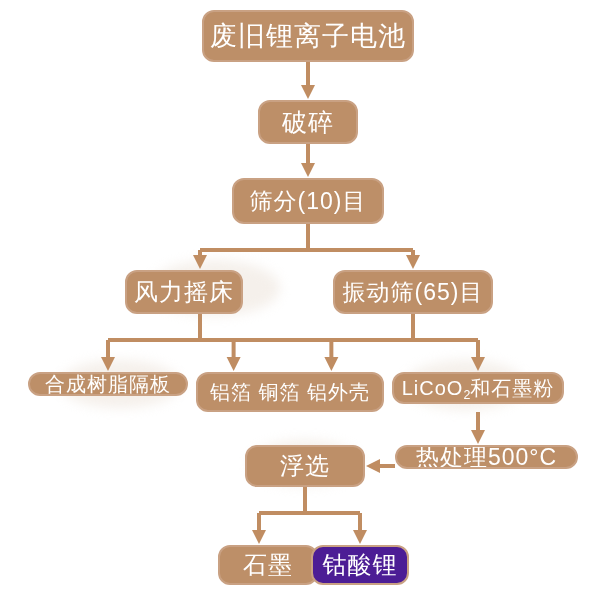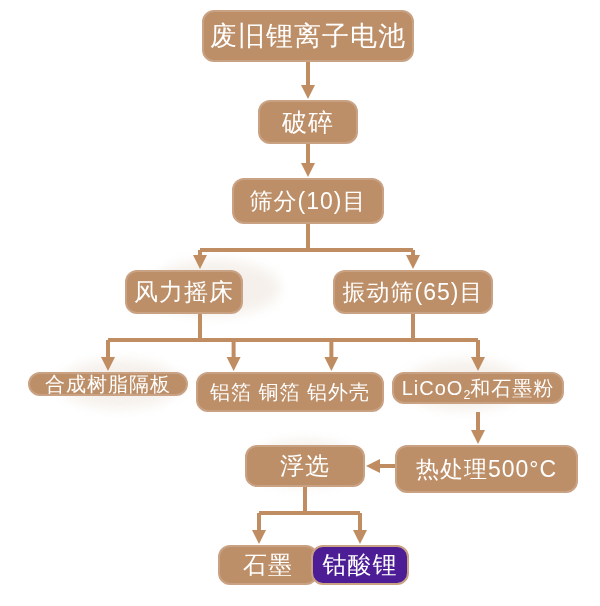--- a/index.html
+++ b/index.html
@@ -125,21 +125,21 @@
       </div>
       <div class="node" style="left: 196px; top: 372px; width: 188px; height: 40px; background: rgb(189, 143, 104); border-color: rgb(201, 161, 131); color: rgb(255, 255, 255); font-size: 20px;">
         <span class="txt">铝箔 铜箔 铝外壳</span>
       </div>
       <div class="node" style="left: 392px; top: 372px; width: 172px; height: 32px; background: rgb(189, 143, 104); border-color: rgb(201, 161, 131); color: rgb(255, 255, 255); font-size: 20px;">
         <span class="txt">LiCoO<sub>2</sub>和石墨粉</span>
       </div>
       <div class="node" style="left: 245px; top: 445px; width: 120px; height: 42px; background: rgb(189, 143, 104); border-color: rgb(201, 161, 131); color: rgb(255, 255, 255); font-size: 24px;">
         <span class="txt">浮选</span>
       </div>
-      <div class="node" style="left: 395px; top: 445px; width: 183px; height: 48px; background: rgb(189, 143, 104); border-color: rgb(201, 161, 131); color: rgb(255, 255, 255); font-size: 23px; align-items: center;">
+      <div class="node" style="left: 395px; top: 445px; width: 183px; height: 24px; background: rgb(189, 143, 104); border-color: rgb(201, 161, 131); color: rgb(255, 255, 255); font-size: 23px; align-items: center;">
         <span class="txt">热处理500°C</span>
       </div>
       <div class="node" style="left: 218px; top: 545px; width: 100px; height: 40px; background: rgb(189, 143, 104); border-color: rgb(201, 161, 131); color: rgb(255, 255, 255); font-size: 24px;">
         <span class="txt">石墨</span>
       </div>
       <div class="node" style="left: 311px; top: 545px; width: 98px; height: 40px; background: #4c1d95; border-color: rgb(201, 161, 131); color: rgb(255, 255, 255); font-size: 24px;">
         <span class="txt">钴酸锂</span>
       </div>
     </div>
 

